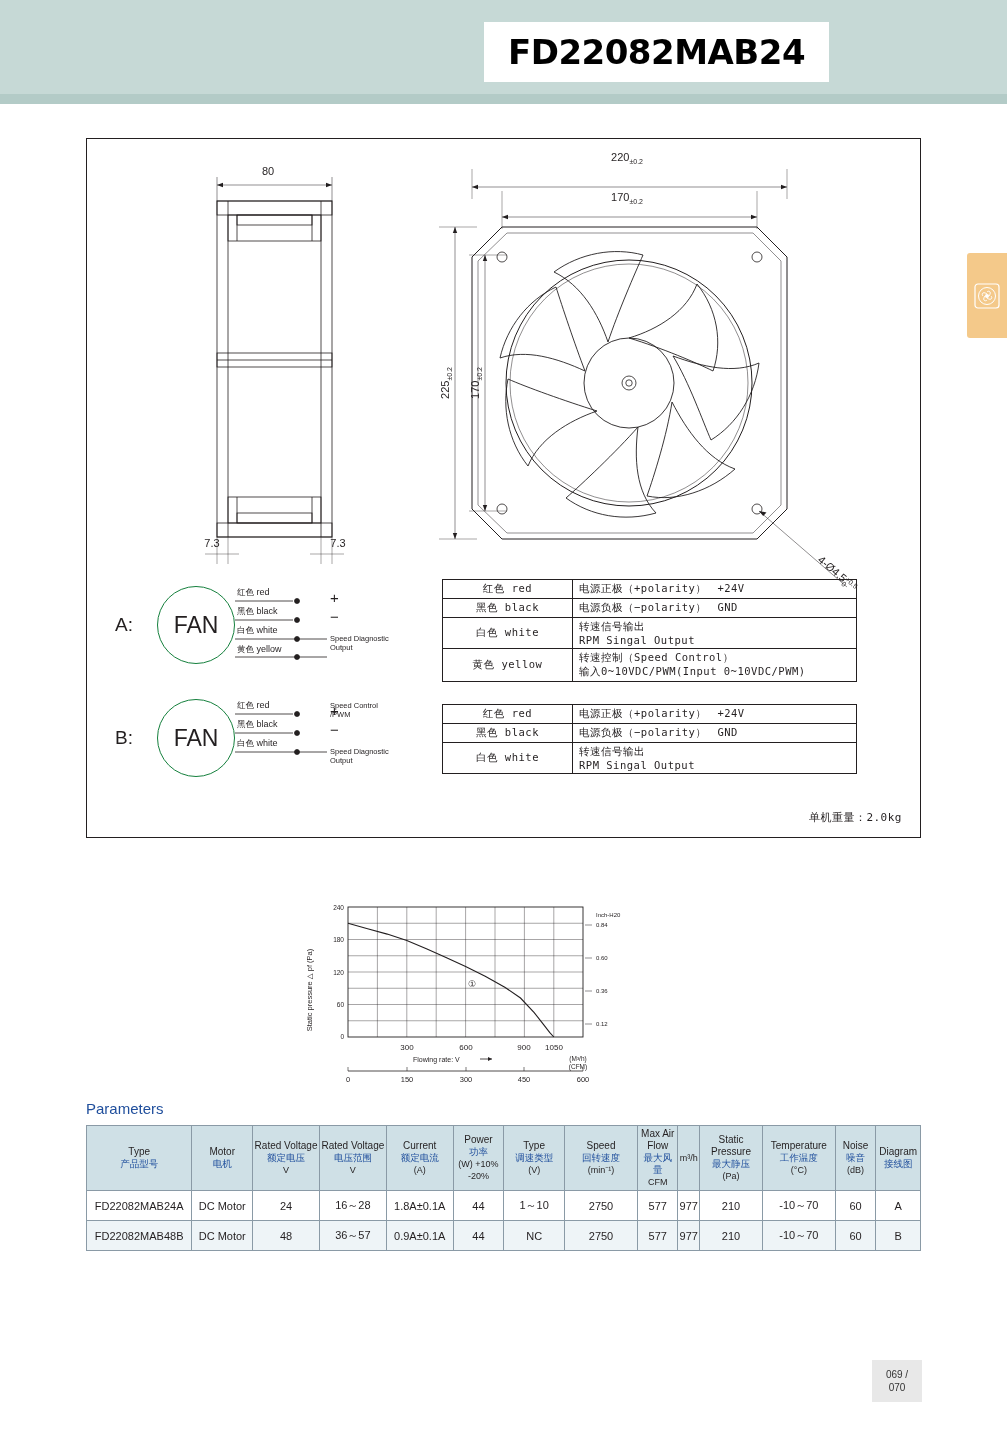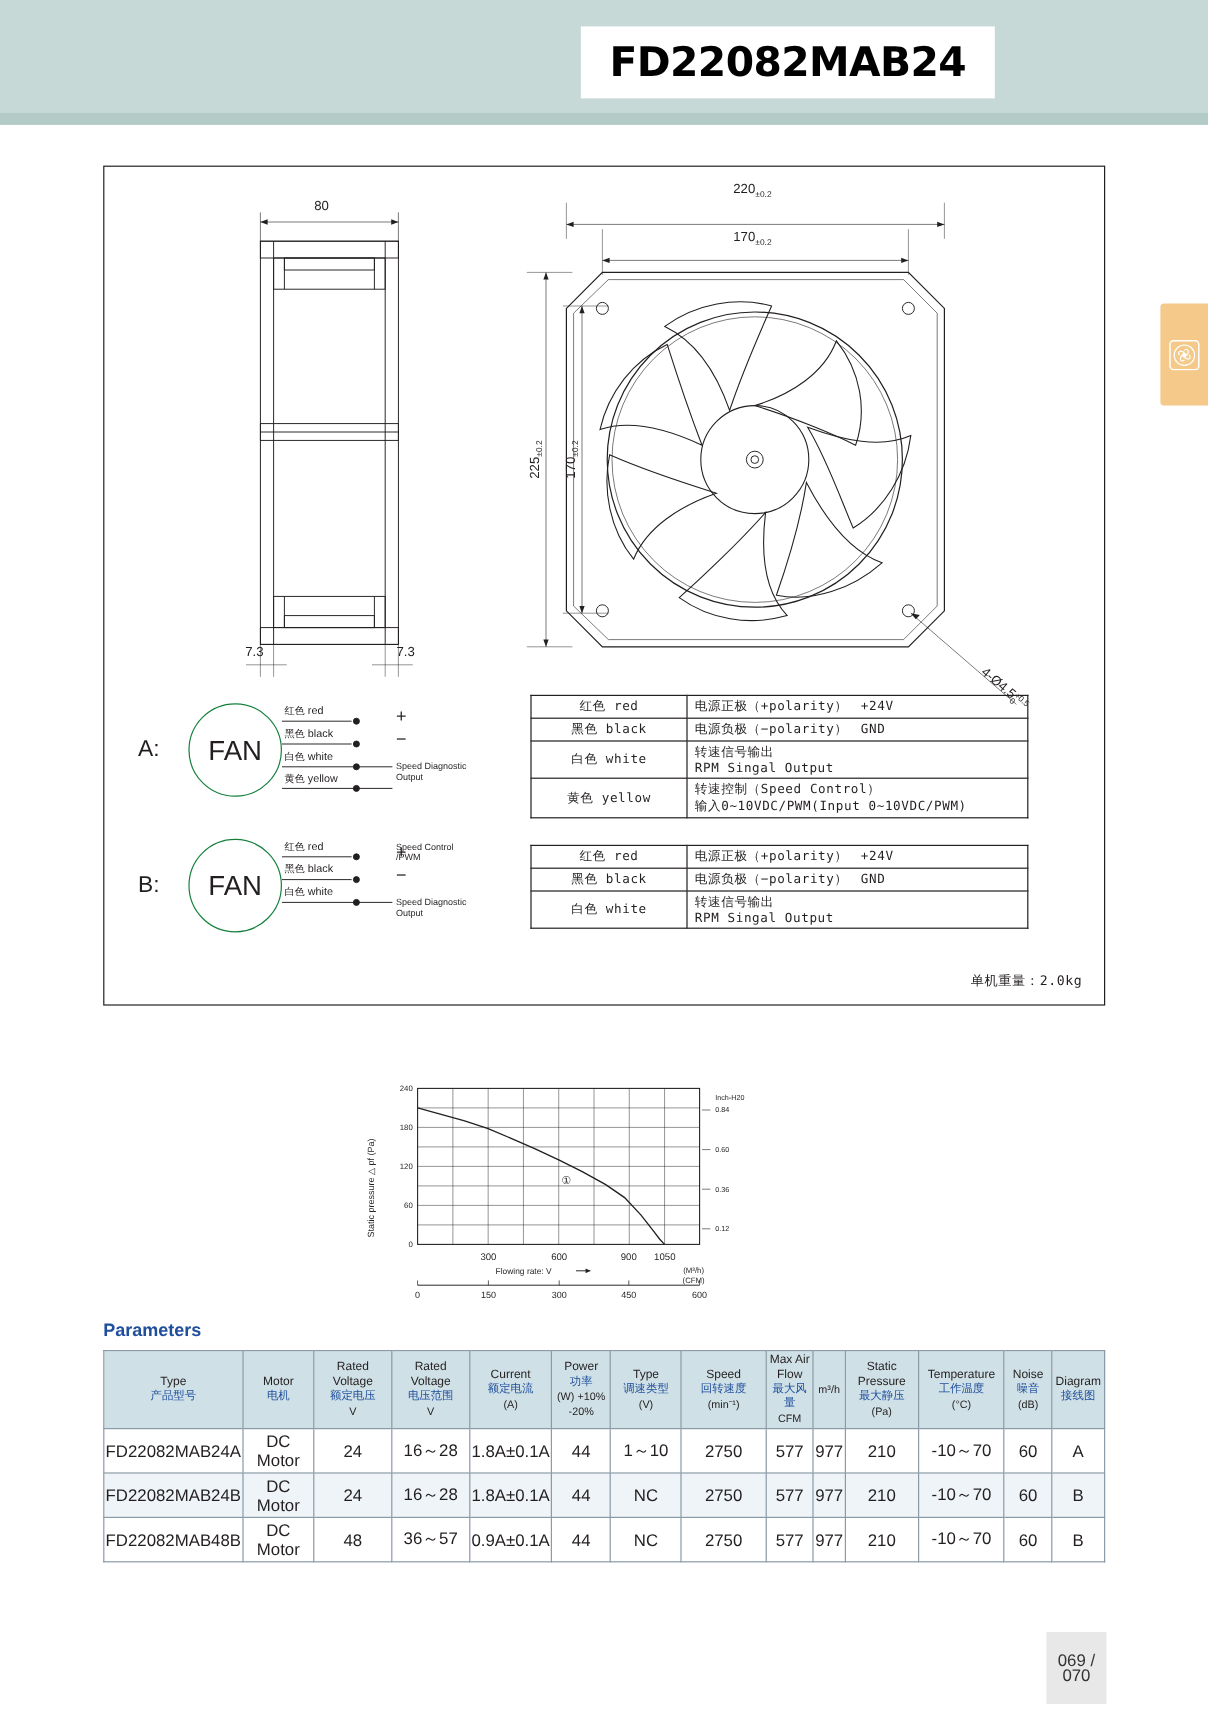--- a/index.html
+++ b/index.html
@@ -64,44 +64,44 @@
   .lead-label .cn { font-size:8.5px; }
   .plusminus { position:absolute; font-size:15px; }
   .tiny { position:absolute; font-size:7.5px; line-height:8.5px; white-space:nowrap; }
   .weight { position:absolute; right:18px; bottom:12px; font-size:11px;
             font-family:"DejaVu Sans Mono", monospace; letter-spacing:0.5px;}
 
   
   .chart-wrap { position:absolute; left:300px; top:895px; width:400px; height:190px; }
   .params-title {
     position:absolute; left:86px; top:1100px;
-    font-size:15px; font-weight:bold; color:#1f4e9c;
+    font-size:15px; font-weight:normal; color:#1f4e9c;
   }
   
   table.params {
     position:absolute; left:86px; top:1125px; width:835px;
     border-collapse:collapse; font-size:10px; background:#fff;
   }
   table.params th, table.params td {
     border:1px solid #8a9aa6; text-align:center; padding:2px 1px;
     font-family:"Liberation Sans", sans-serif;
   }
   table.params thead th { background:#cfe0e6; height:56px; line-height:12px; font-weight:normal; font-size:10px;}
   table.params thead th .cn { color:#1f4e9c; font-size:9.5px; display:block;}
   table.params thead th .en { display:block; }
   table.params thead th .un { display:block; font-size:9px;}
-  table.params tbody td { height:30px; font-size:14px; background:#fff;}
+  table.params tbody td { height:30px; font-size:11px; background:#fff;}
   table.params tbody tr:nth-child(even) td { background:#eef4f7; }
   table.params tbody td.type { text-align:center; }
 
   
   .pagenum {
-    position:absolute; left:872px; top:1360px; width:50px; height:60px;
+    position:absolute; left:872px; top:1360px; width:50px; height:42px;
     background:#e8e8e8; display:flex; flex-direction:column;
-    align-items:center; justify-content:center; font-size:14px; color:#333;
+    align-items:center; justify-content:center; font-size:10px; color:#333;
     line-height:13px;
   }
 </style>
 </head>
 <body>
 
 <div class="header-band">
   <div class="title-box">
     <span class="title">FD22082MAB24</span>
   </div>
@@ -482,36 +482,20 @@
       <td>1～10</td>
       <td>2750</td>
       <td>577</td>
       <td>977</td>
       <td>210</td>
       <td>-10～70</td>
       <td>60</td>
       <td>A</td>
     </tr>
     <tr>
-      <td class="type">FD22082MAB24B</td>
-      <td>DC Motor</td>
-      <td>24</td>
-      <td>16～28</td>
-      <td>1.8A±0.1A</td>
-      <td>44</td>
-      <td>NC</td>
-      <td>2750</td>
-      <td>577</td>
-      <td>977</td>
-      <td>210</td>
-      <td>-10～70</td>
-      <td>60</td>
-      <td>B</td>
-    </tr>
-    <tr>
       <td class="type">FD22082MAB48B</td>
       <td>DC Motor</td>
       <td>48</td>
       <td>36～57</td>
       <td>0.9A±0.1A</td>
       <td>44</td>
       <td>NC</td>
       <td>2750</td>
       <td>577</td>
       <td>977</td>

